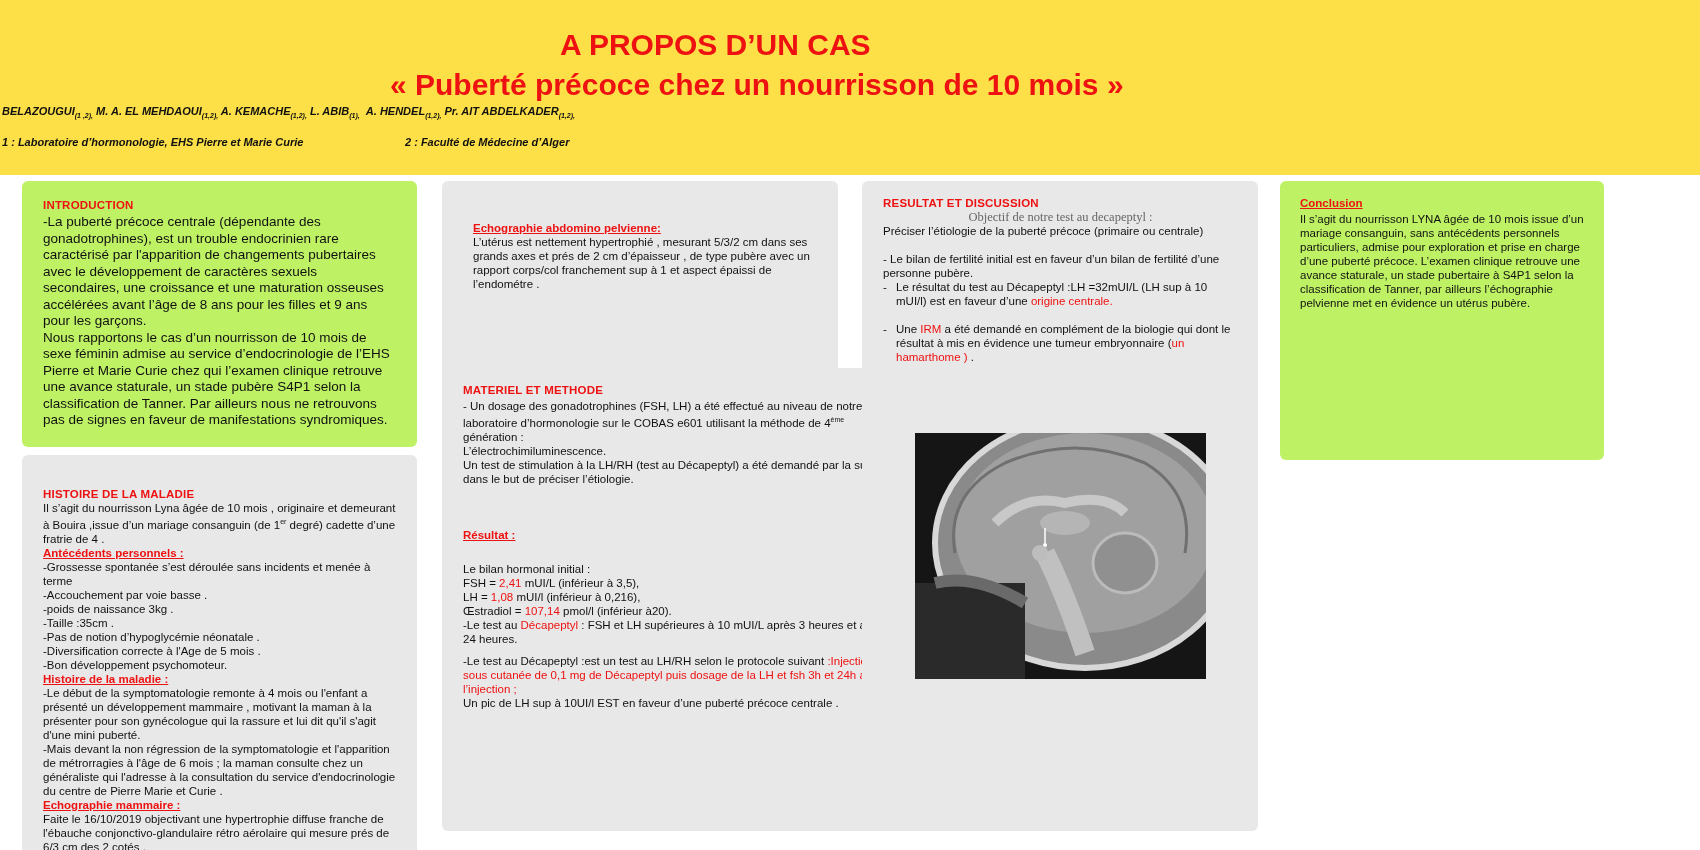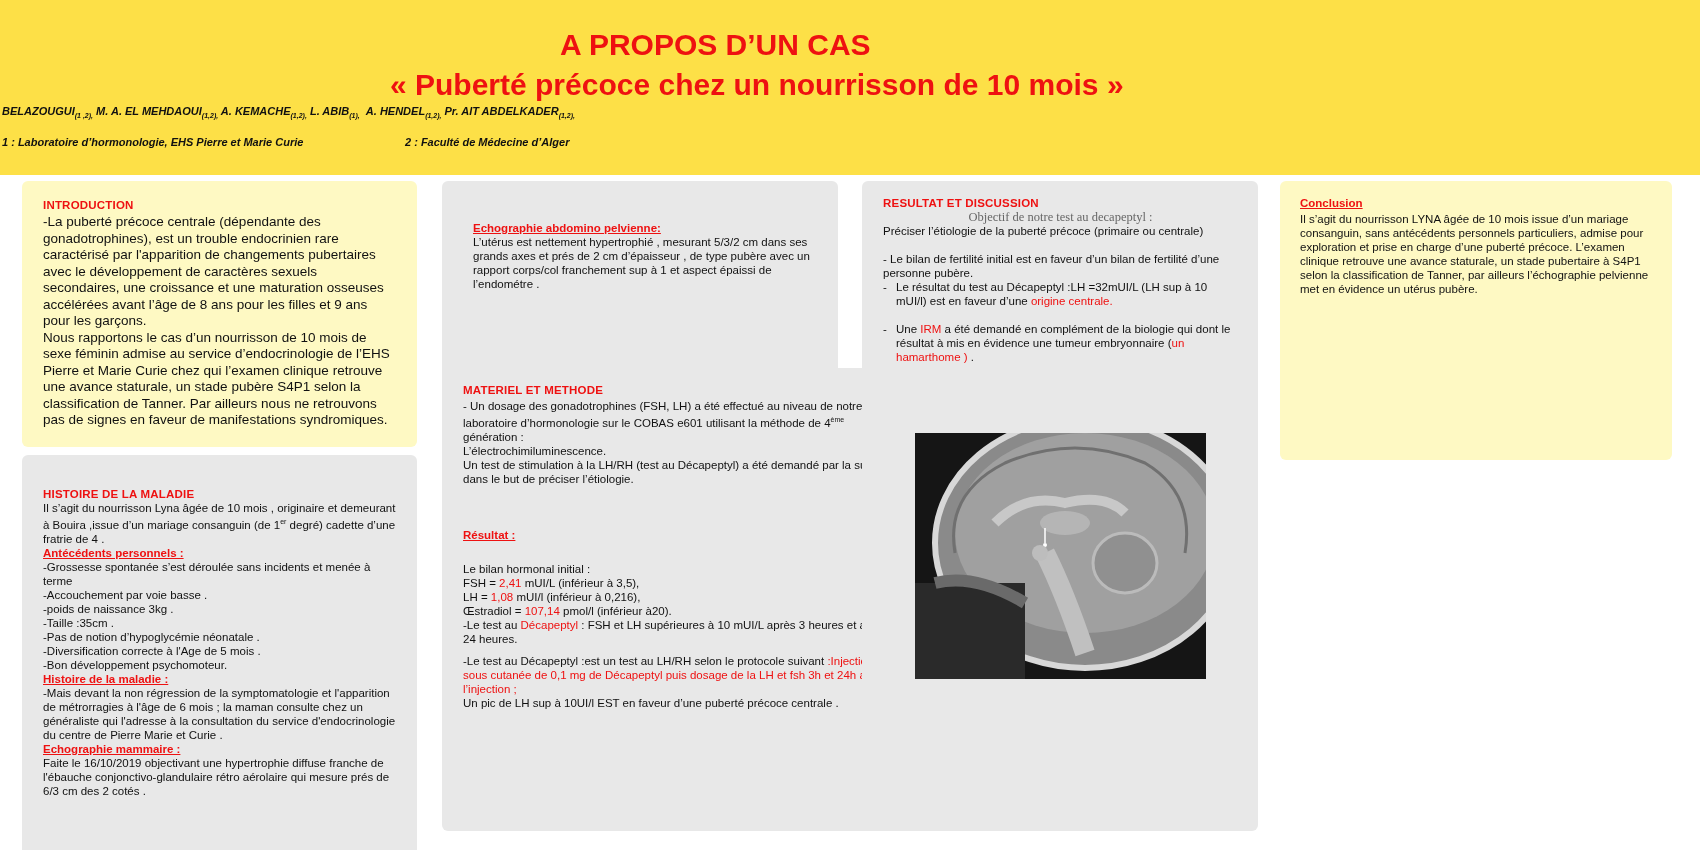--- a/index.html
+++ b/index.html
@@ -23,21 +23,21 @@
     font-weight:bold; font-style:italic; white-space:nowrap;
   }
   .authors sub { font-size:7px; }
   .aff {
     position:absolute; top:136px; font-size:11px; font-weight:bold; font-style:italic; white-space:nowrap;
   }
   .panel {
     position:absolute; border-radius:6px; box-sizing:border-box;
     font-size:11.5px; line-height:14px;
   }
-  .panel.blue { background:#fef9c3; }
+  .panel.blue { background:#bef264; }
   .panel.grey { background:#e8e8e8; }
   .sec-title {
     color:#ee1111; font-weight:bold; font-size:11.5px; letter-spacing:0.2px;
   }
   .sub-title {
     color:#ee1111; font-weight:bold; text-decoration:underline;
   }
   .red { color:#ee1111; }
   .serif-grey { font-family:"Liberation Serif", serif; color:#666; font-size:12.5px;text-align:center; }
   p { margin:0; }
@@ -78,20 +78,21 @@
   <p><span>Il s’agit du nourrisson Lyna âgée de 10 mois , originaire et demeurant à Bouira ,issue d’un mariage consanguin (de 1</span><sup style="font-size:7px;">er</sup><span> degré) cadette d’une fratrie de 4 .</span></p>
   <div class="sub-title">Antécédents personnels :</div>
   <p>-Grossesse spontanée s’est déroulée sans incidents et menée à terme</p>
   <p>-Accouchement par voie basse .</p>
   <p>-poids de naissance 3kg .</p>
   <p>-Taille :35cm .</p>
   <p>-Pas de notion d’hypoglycémie néonatale .</p>
   <p>-Diversification correcte à l'Age de 5 mois .</p>
   <p>-Bon développement psychomoteur.</p>
   <div class="sub-title">Histoire de la maladie :</div>
+  <p>-Le début de la symptomatologie remonte à 4 mois ou l'enfant a présenté un développement mammaire , motivant la maman à la présenter pour son gynécologue qui la rassure et lui dit qu'il s'agit d'une mini puberté.</p>
   <p>-Mais devant la non régression de la symptomatologie et l'apparition de métrorragies à l'âge de 6 mois ; la maman consulte chez un généraliste qui l'adresse à la consultation du service d'endocrinologie du centre de Pierre Marie et Curie .</p>
   <div class="sub-title">Echographie mammaire :</div>
   <p>Faite le 16/10/2019 objectivant une hypertrophie diffuse franche de l'ébauche conjonctivo-glandulaire rétro aérolaire qui mesure prés de 6/3 cm des 2 cotés .</p>
 </div>
 
 <div class="panel grey" style="left:442px; top:181px; width:396px; height:208px; padding:40px 20px 0 27px;">
   <div class="sub-title" style="padding-left:4px;">Echographie abdomino pelvienne:</div>
   <p style="padding-left:4px;">L’utérus est nettement hypertrophié , mesurant 5/3/2 cm dans ses grands axes et prés de 2 cm d’épaisseur , de type pubère avec un rapport corps/col franchement sup à 1 et aspect épaissi de l’endométre .</p>
 </div>
 
@@ -136,16 +137,16 @@
     <path d="M130 120 Q150 160 170 220" fill="none" stroke="#c0c0c0" stroke-width="20"></path>
     <ellipse cx="210" cy="130" rx="32" ry="30" fill="#909090" stroke="#bbb" stroke-width="3"></ellipse>
     <rect x="0" y="150" width="110" height="96" fill="#2a2a2a"></rect>
     <path d="M20 150 Q60 140 110 170" fill="none" stroke="#6a6a6a" stroke-width="12"></path>
     <line x1="130" y1="95" x2="130" y2="110" stroke="#fff" stroke-width="1.5"></line>
     <circle cx="130" cy="112" r="2" fill="#fff"></circle>
     <circle cx="125" cy="120" rx="8" r="8" fill="#bdbdbd"></circle>
   </svg>
 </div>
 
-<div class="panel blue" style="left:1280px; top:181px; width:392px; height:279px; padding:15px 20px 0 20px;">
+<div class="panel blue" style="left:1280px; top:181px; width:324px; height:279px; padding:15px 20px 0 20px;">
   <div class="sub-title">Conclusion</div>
   <p style="margin-top:2px;">Il s’agit  du nourrisson LYNA âgée de 10 mois issue d’un mariage consanguin, sans antécédents personnels particuliers, admise pour exploration et prise en charge d’une puberté précoce. L’examen clinique retrouve une avance staturale, un stade pubertaire à S4P1 selon la classification de Tanner, par ailleurs l’échographie pelvienne met en évidence un utérus pubère.</p>
 </div>
 
 </body></html>

